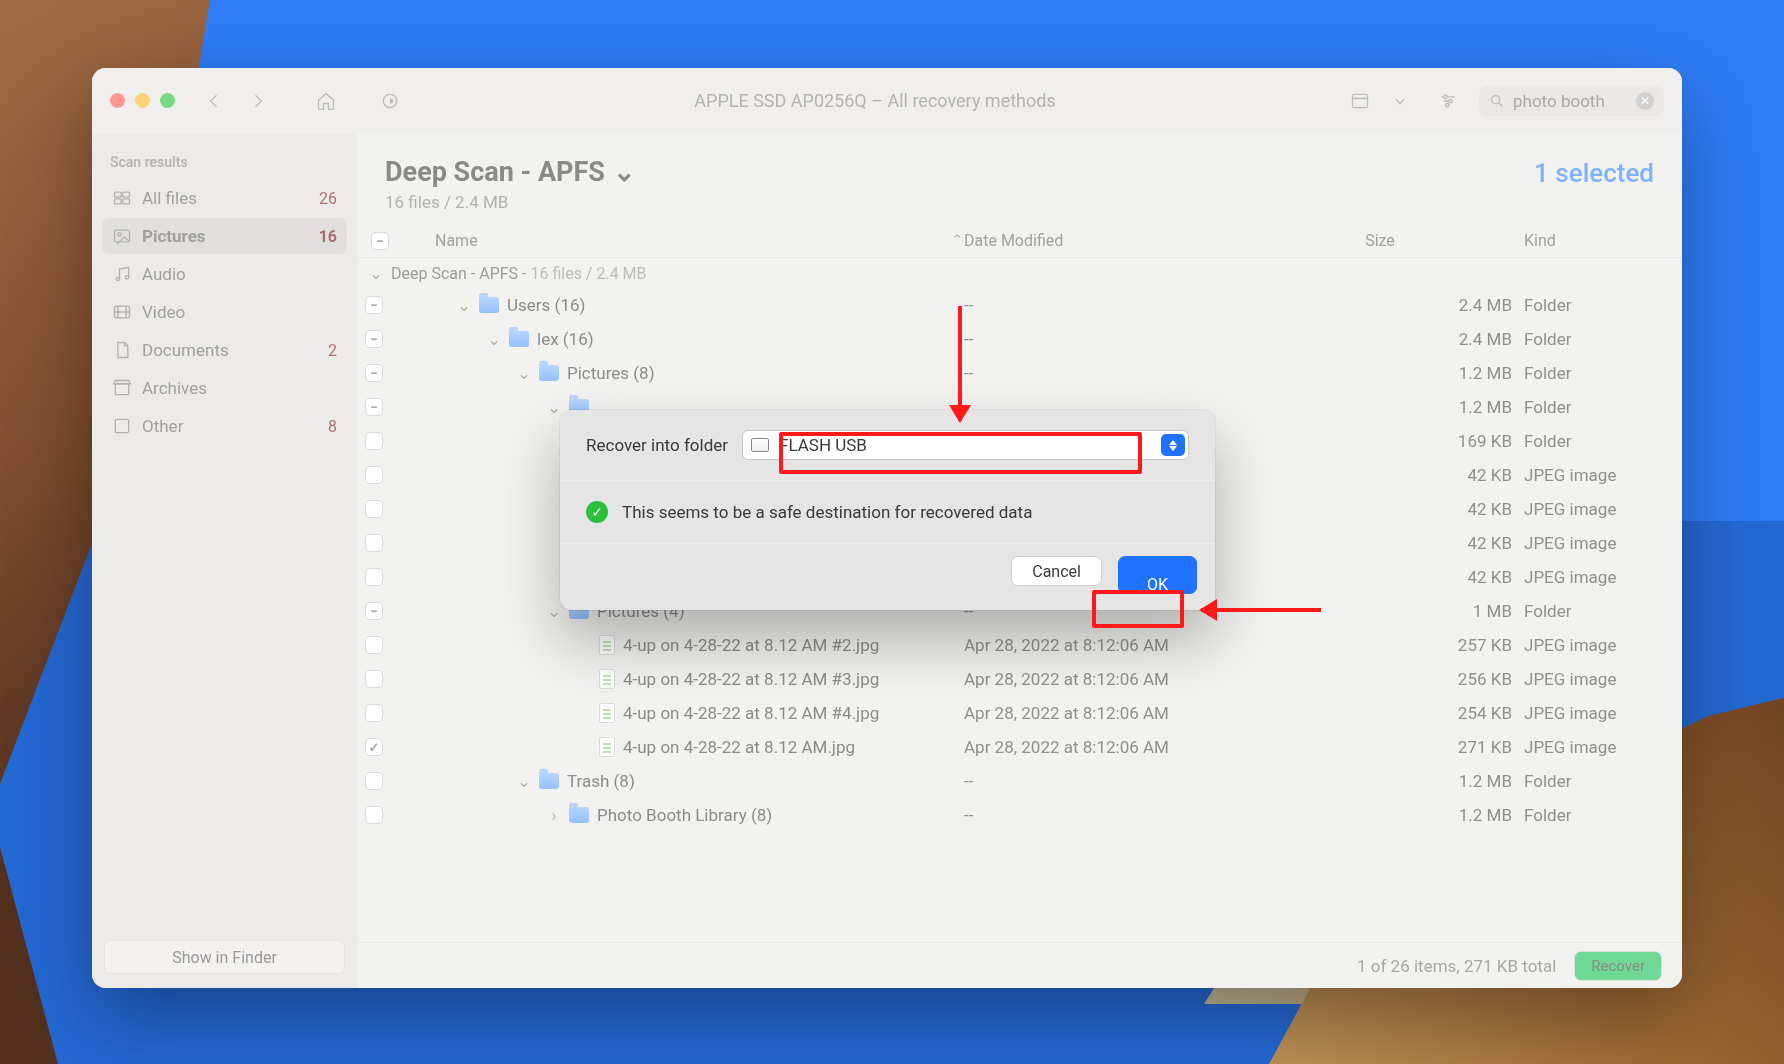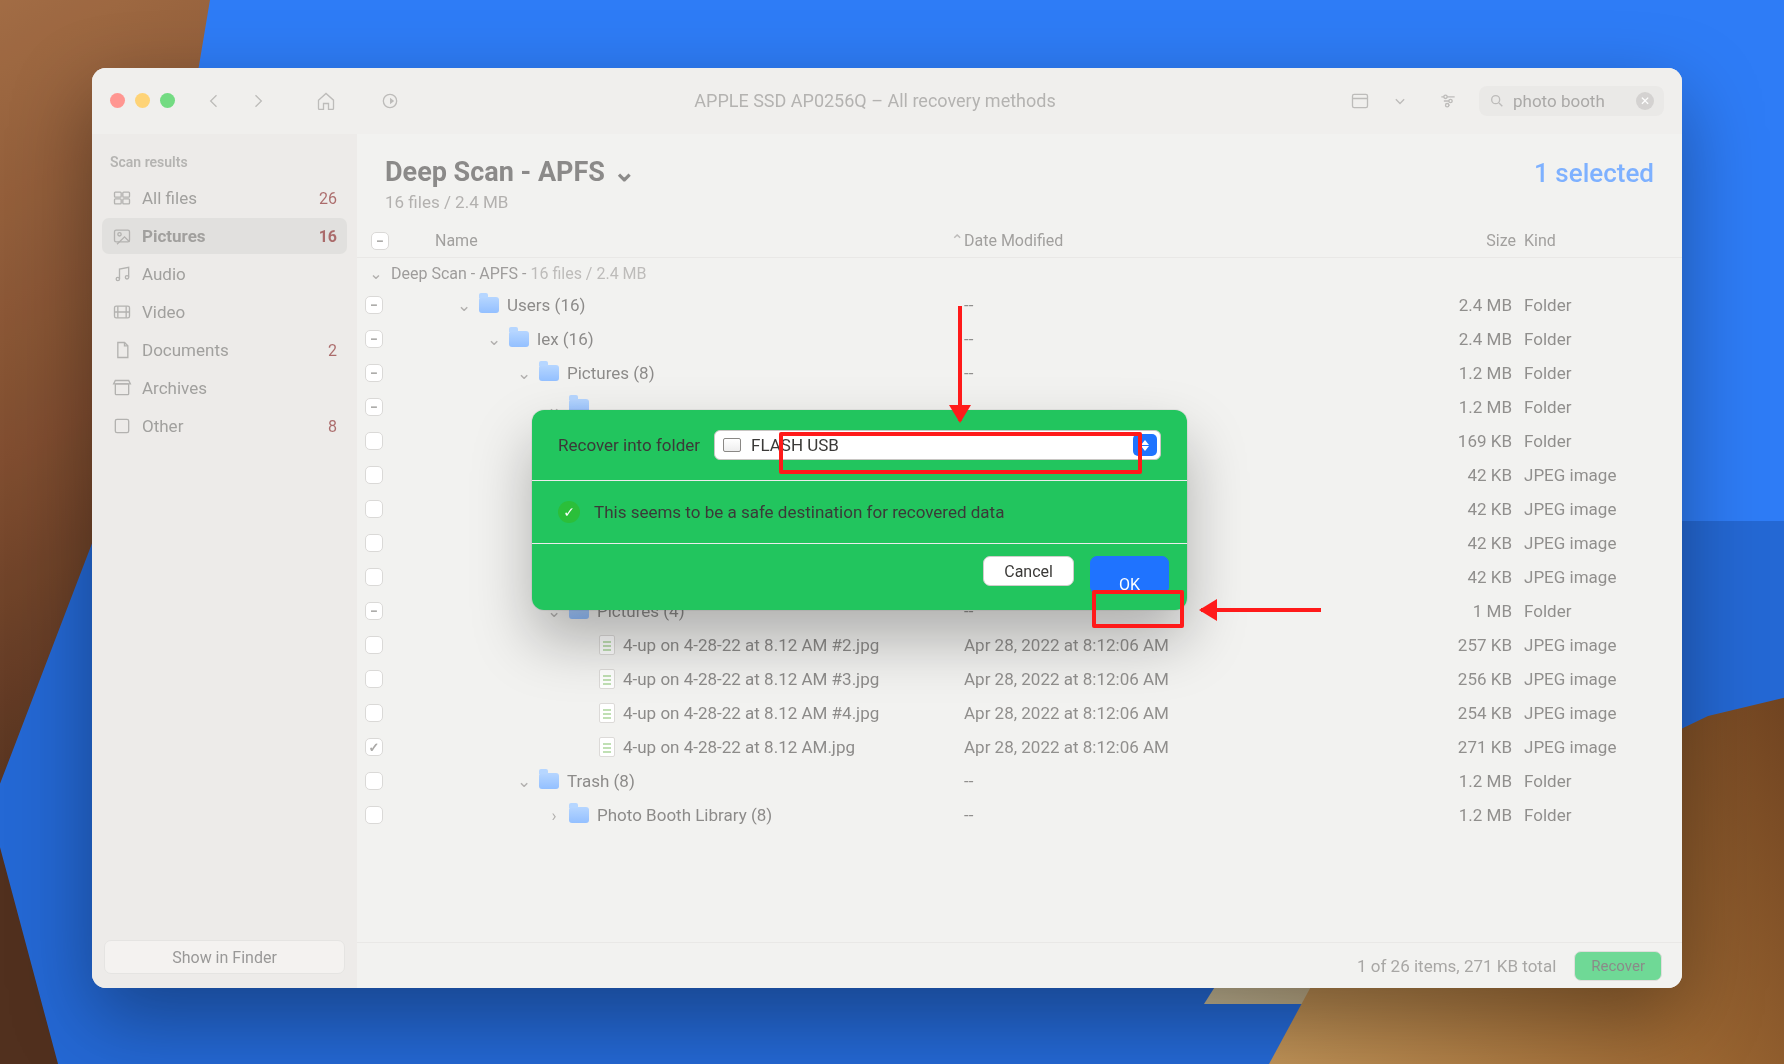--- a/index.html
+++ b/index.html
@@ -65,21 +65,21 @@
   .indent-2 .namecell{padding-left:52px;}
   .indent-3 .namecell{padding-left:82px;}
   .indent-4 .namecell{padding-left:112px;}
   .indent-5 .namecell{padding-left:142px;}
   .indent-6 .namecell{padding-left:172px;}
 
   .status-bar{height:46px;border-top:1px solid #dedcd9;display:flex;align-items:center;justify-content:flex-end;gap:18px;padding:0 20px;color:#7a7875;font-size:17px;}
   .status-bar button{height:30px;padding:0 16px;border-radius:7px;border:1px solid #cfcdca;background:#22c55e;color:#4e4c4a;font-size:15px;}
 
   
-  .dialog { position:absolute; left:532px; top:410px; width:655px; background:#22c55e; border-radius:12px; box-shadow:0 30px 60px rgba(0,0,0,.28), 0 0 0 1px rgba(0,0,0,.05); z-index:20; overflow:hidden;}
+  .dialog { position:absolute; left:560px; top:410px; width:655px; background:#e5e5e5; border-radius:12px; box-shadow:0 30px 60px rgba(0,0,0,.28), 0 0 0 1px rgba(0,0,0,.05); z-index:20; overflow:hidden;}
   .dlg-row{padding:20px 26px; display:flex; align-items:center; gap:14px; font-size:17px; color:#3b3a38;}
   .dlg-row.sep{border-top:1px solid #ececec;}
   .dlg-label{white-space:nowrap;}
   .dest-select{flex:1; height:30px; border:1px solid #c8c6c3; border-radius:6px; display:flex; align-items:center; padding:0 8px; gap:10px; background:#fff; position:relative;}
   .dest-select .drive-ic{width:18px;height:14px;border:1.5px solid #8a8885;border-radius:2px;background:linear-gradient(#fff,#eee);} 
   .dest-select .dd{position:absolute;right:3px;top:3px;bottom:3px;width:24px;border-radius:5px;background:#1f73ff;display:flex;flex-direction:column;align-items:center;justify-content:center;gap:1px;}
   .dest-select .dd::before,.dest-select .dd::after{content:"";width:0;height:0;border-left:4px solid transparent;border-right:4px solid transparent;}
   .dest-select .dd::before{border-bottom:5px solid #fff;}
   .dest-select .dd::after{border-top:5px solid #fff;}
   .safe-ic{width:22px;height:22px;border-radius:50%;background:#2bbf3a;display:flex;align-items:center;justify-content:center;color:#fff;font-size:14px;flex:none;}
@@ -249,21 +249,21 @@
 
       <div class="cols">
         <div>
             <span class="minus">−</span>
           </div>
         <div class="sort">
             <span>Name</span>
             <span style="margin-left:auto;color:#9a9895">⌃</span>
           </div>
         <div>Date Modified</div>
-        <div style="text-align:right;padding-right:8px">Size</div>
+        <div style="text-align:center;padding-right:8px">Size</div>
         <div>Kind</div>
       </div>
 
       <div class="tree" id="tree">
         <div class="group-row">
           <span class="chev-s">⌄</span>
           <span><span>Deep Scan - APFS - </span><span style="color:#9a9895">16 files / 2.4 MB</span></span>
         </div>
       <div class="row indent-1">
             <div class="cbwrap">

